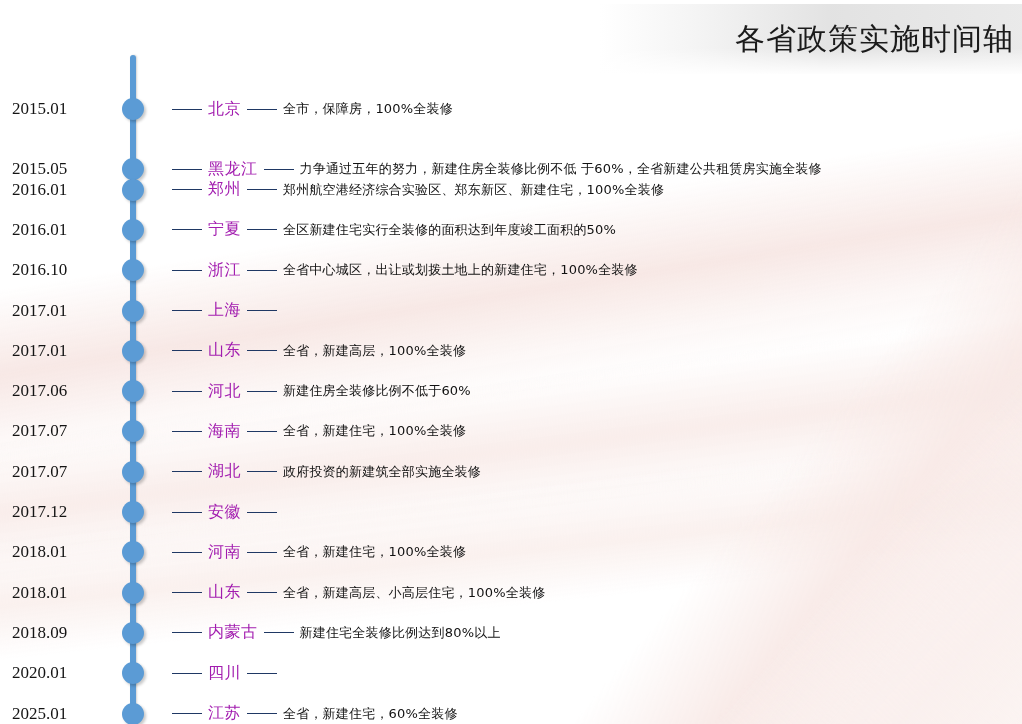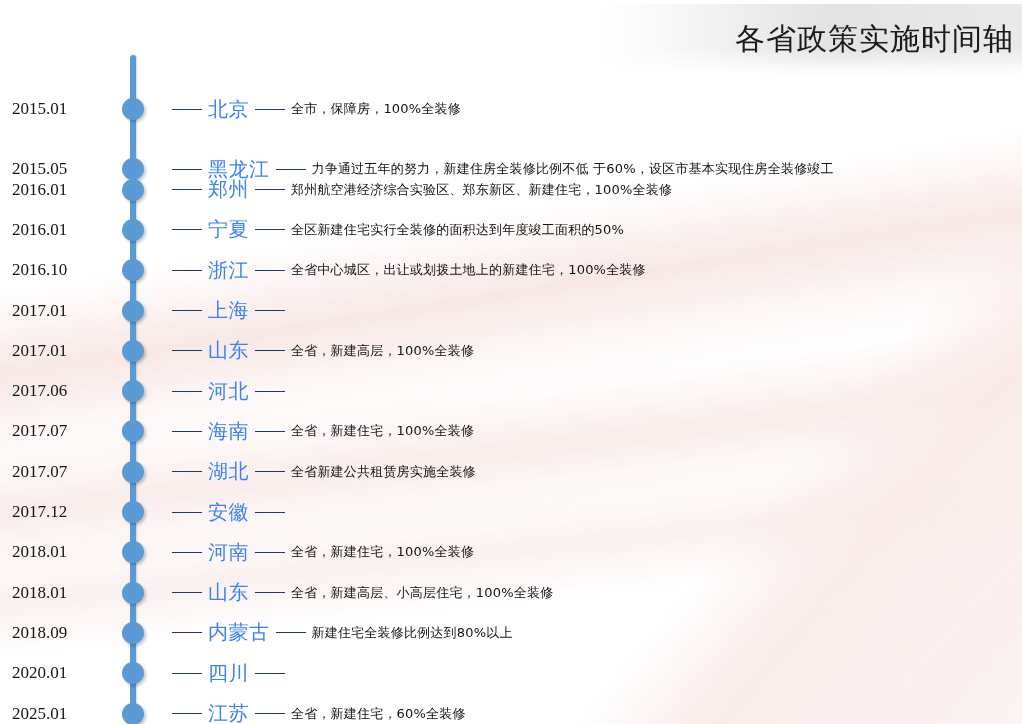--- a/index.html
+++ b/index.html
@@ -189,22 +189,22 @@
   .dash {
     display: inline-block;
     width: 30px;
     height: 0;
     border-top: 1.6px solid #1F3864;
     margin: 0 6px;
     flex: none;
   }
   .dash.dash-lead { width: 30px; margin-left: 0; }
   .tl-prov {
-    color: #3b82f6;
-    font-size: 20px;
+    color: #a21caf;
+    font-size: 16px;
     font-family: "DejaVu Sans", "Liberation Sans", sans-serif;
     letter-spacing: 0.5px;
   }
   .tl-desc {
     color: #111111;
     font-size: 13px;
     font-family: "DejaVu Sans", "Liberation Sans", sans-serif;
     letter-spacing: 0.2px;
   }
 </style>
@@ -235,21 +235,21 @@
           <span class="tl-desc">全市，保障房，100%全装修</span>
         </div>
       </div>
       <div class="tl-row" style="top: 132.3px; margin-top: 20px;">
         <div class="tl-date">2015.05</div>
         <div class="tl-dot"></div>
         <div class="tl-body">
           <span class="dash dash-lead"></span>
           <span class="tl-prov">黑龙江</span>
           <span class="dash"></span>
-          <span class="tl-desc">力争通过五年的努力，新建住房全装修比例不低 于60%，设区市基本实现住房全装修竣工</span>
+          <span class="tl-desc">力争通过五年的努力，新建住房全装修比例不低 于60%，全省新建公共租赁房实施全装修</span>
         </div>
       </div>
       <div class="tl-row" style="top: 172.6px;">
         <div class="tl-date">2016.01</div>
         <div class="tl-dot"></div>
         <div class="tl-body">
           <span class="dash dash-lead"></span>
           <span class="tl-prov">郑州</span>
           <span class="dash"></span>
           <span class="tl-desc">郑州航空港经济综合实验区、郑东新区、新建住宅，100%全装修</span>
@@ -294,40 +294,41 @@
           <span class="tl-desc">全省，新建高层，100%全装修</span>
         </div>
       </div>
       <div class="tl-row" style="top: 374.1px; padding-left: 28px;">
         <div class="tl-date">2017.06</div>
         <div class="tl-dot"></div>
         <div class="tl-body">
           <span class="dash dash-lead"></span>
           <span class="tl-prov">河北</span>
           <span class="dash"></span>
+          <span class="tl-desc">新建住房全装修比例不低于60%</span>
         </div>
       </div>
       <div class="tl-row" style="top: 414.4px;">
         <div class="tl-date">2017.07</div>
         <div class="tl-dot"></div>
         <div class="tl-body">
           <span class="dash dash-lead"></span>
           <span class="tl-prov">海南</span>
           <span class="dash"></span>
           <span class="tl-desc">全省，新建住宅，100%全装修</span>
         </div>
       </div>
       <div class="tl-row" style="top: 454.7px;">
         <div class="tl-date">2017.07</div>
         <div class="tl-dot"></div>
         <div class="tl-body">
           <span class="dash dash-lead"></span>
           <span class="tl-prov">湖北</span>
           <span class="dash"></span>
-          <span class="tl-desc">全省新建公共租赁房实施全装修</span>
+          <span class="tl-desc">政府投资的新建筑全部实施全装修</span>
         </div>
       </div>
       <div class="tl-row" style="top: 495px;">
         <div class="tl-date">2017.12</div>
         <div class="tl-dot"></div>
         <div class="tl-body">
           <span class="dash dash-lead"></span>
           <span class="tl-prov">安徽</span>
           <span class="dash"></span>
         </div>

